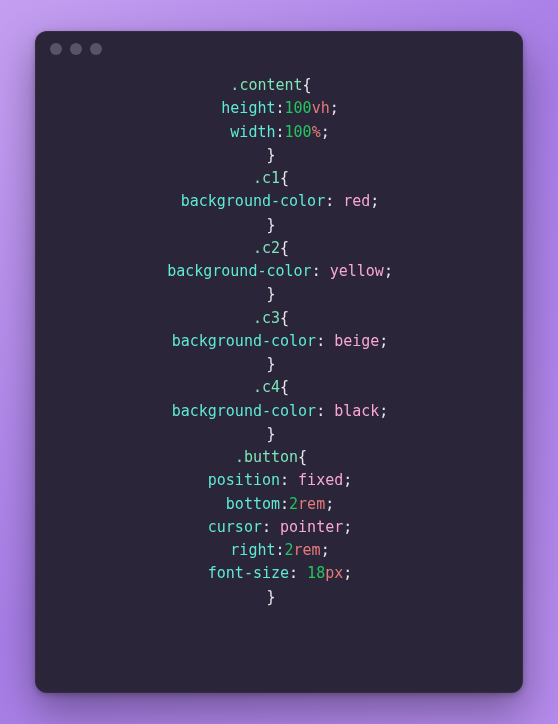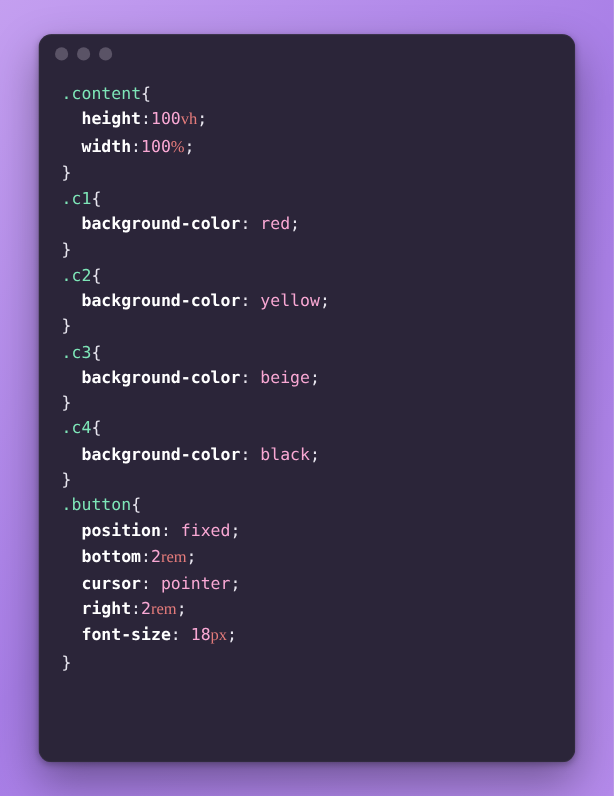--- a/index.html
+++ b/index.html
@@ -34,30 +34,31 @@
     padding: 0 14px;
     gap: 8px;
   }
   .dot {
     width: 12px;
     height: 12px;
     border-radius: 50%;
     background: #5a5366;
   }
   .code {
-    padding: 8px 20px 20px 20px;
+    padding: 8px 20px 20px 4px;
     font-size: 15px;
     line-height: 1.55;
     color: #e8e6ef;
     white-space: pre;
+    text-align: center;
   }
   .sel   { color: #7ee6b8; } 
-  .prop  { color: #ffffff; font-weight: bold; } 
-  .num   { color: #f9a8d4; } 
-  .unit  { color: #e47b7b; font-family: Liberation Serif, serif; } 
+  .prop  { color: #5eead4; } 
+  .num   { color: #22c55e; } 
+  .unit  { color: #e47b7b; } 
   .kw    { color: #f9a8d4; } 
   .punc  { color: #e8e6ef; }
   .brace { color: #e8e6ef; }
   .line  { display: block; min-height: 1.55em; }
   .indent { display:inline-block; width: 2ch; }
 </style>
 </head>
 <body>
 
 <div class="window">

